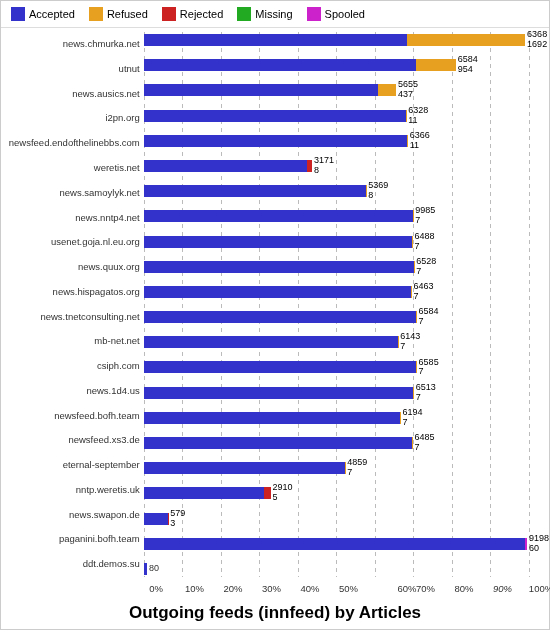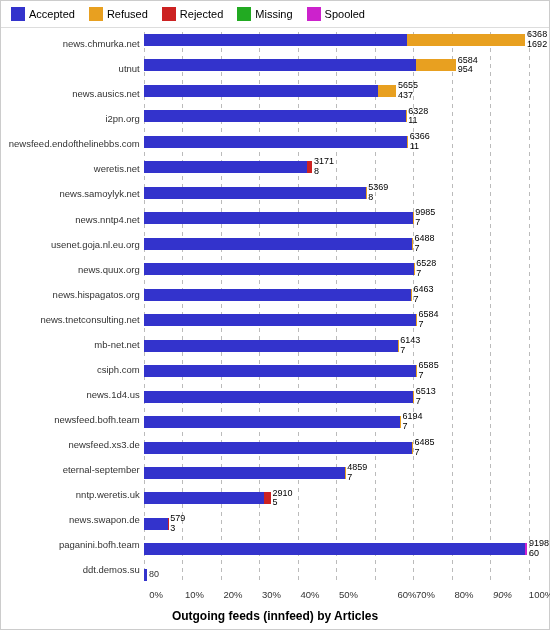--- a/index.html
+++ b/index.html
@@ -113,21 +113,21 @@
     }
     .x-tick {
       position: absolute;
       font-size: 9.5px;
       color: #333;
       transform: translateX(-50%);
       top: 2px;
     }
     .chart-title {
       text-align: center;
-      font-size: 12px;
+      font-size: 17px;
       font-weight: bold;
       padding: 4px 0 6px;
       flex-shrink: 0;
     }
   </style>
 </head>
 <body>
 
 <div class="chart-container">
 

